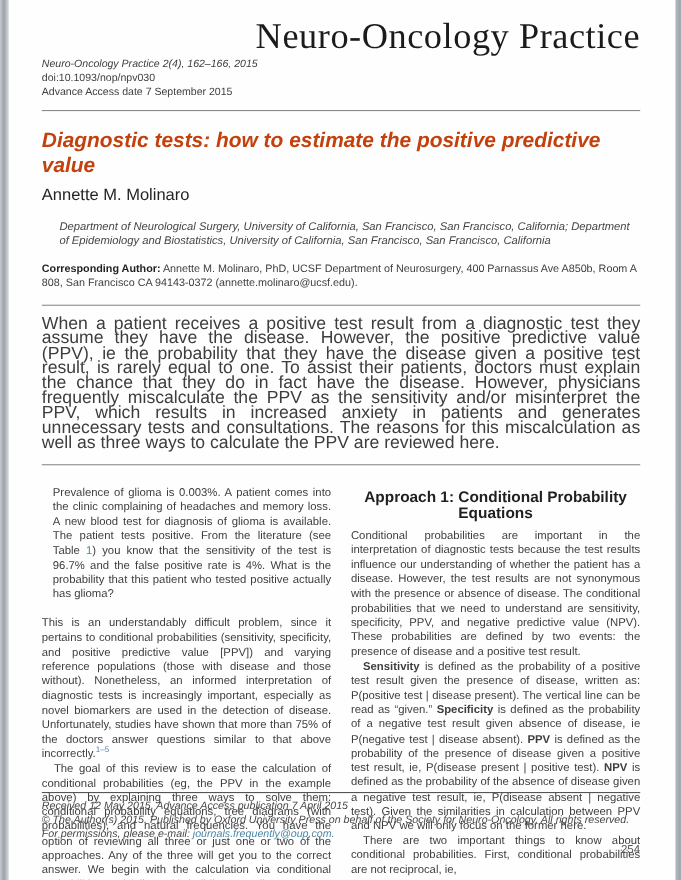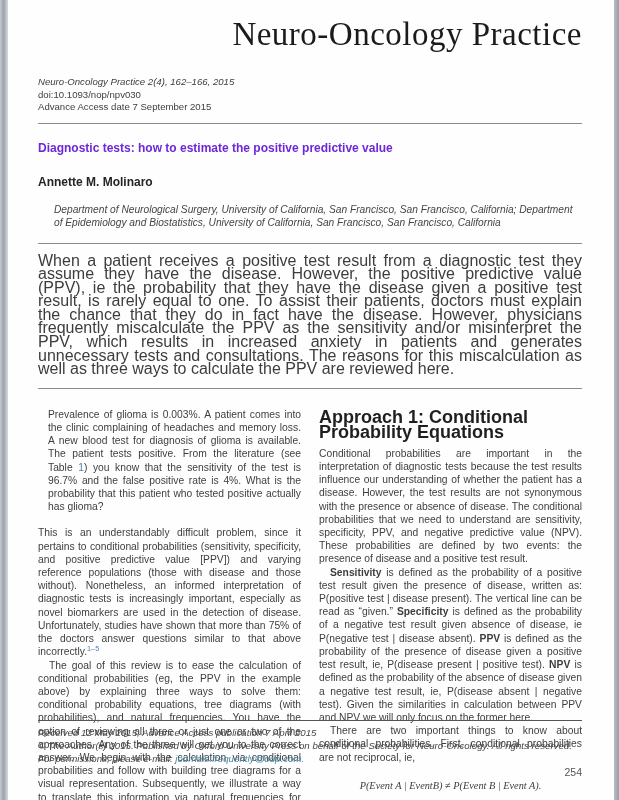--- a/index.html
+++ b/index.html
@@ -25,30 +25,30 @@
   
   .journal-title {
     margin-top: 16px;
     font-family: "Liberation Serif", serif;
     font-weight: 400;
     font-size: 33px;
     color: #1b1b1b;
     letter-spacing: 0.5px;
     text-align: right;
   }
-  .citation-block { margin-top: 23px; font-size: 9.6px; line-height: 12.5px; color: #3e3e3e; }
+  .citation-block { margin-top: 0; font-size: 9.6px; line-height: 12.5px; color: #3e3e3e; }
   .citation-line { font-style: italic; }
   .rule { border: none; border-top: 1px solid #8a8a8a; margin: 0; }
   .rule-masthead { margin-top: 9px; }
   
   .article-title {
     margin-top: 17px;
-    font-size: 12px; font-weight: 700; color: #6d28d9;
+    font-size: 19px; font-weight: 700; color: #c2410c; font-style: italic;
   }
-  .author { margin-top: 20px; font-size: 12px; font-weight: 700; color: #242424; }
+  .author { margin-top: 7px; font-size: 15px; font-weight: 400; color: #242424; }
   .affiliation {
     margin-top: 14px; font-size: 10.2px; font-style: italic;
     line-height: 13.5px; color: #454545; margin-left: 16px;
   }
   .corresponding { margin-top: 11px; font-size: 9.8px; line-height: 13px; color: #3e3e3e; }
   .corresponding b { color: #1f1f1f; }
   .rule-abstract { margin-top: 13px; }
   .abstract {
     margin-top: 10px; font-size: 16px; line-height: 13.6px;
     text-align: justify; color: #3d3d3d;
@@ -56,22 +56,22 @@
   .keywords { margin-top: 13px; font-size: 10.4px; color: #3d3d3d; }
   .keywords b { color: #1f1f1f; }
   .rule-keywords { margin-top: 12px; }
   
   .columns { display: flex; gap: 18px; margin-top: 19px; }
   .col { width: 263px; font-size: 10.3px; line-height: 13.2px; text-align: justify; color: #3e3e3e; }
   .pull-quote { margin: 0 0 0 10px; }
   .para { margin: 13px 0 0 0; }
   .para-indent { margin: 0; text-indent: 11px; }
   .section-heading {
-    font-size: 18px; font-weight: 700; color: #1f1f1f;
-    margin: 2px 0 7px 0; text-align: left; line-height: 15px;
+    font-size: 14px; font-weight: 700; color: #1f1f1f;
+    margin: 2px 0 7px 0; text-align: center; line-height: 15px;
   }
   .ref-link { color: #5a7fb0; font-size: 7.3px; vertical-align: super; line-height: 0; text-decoration: none; }
   .table-link { color: #4a87a6; text-decoration: none; }
   .equation {
     text-align: center; font-style: italic; color: #3e3e3e;
     margin: 15px 0 22px 0; text-indent: 0; font-family: Liberation Serif, serif;
   }
   
   .footer { position: absolute; left: 38px; width: 544px; top: 720px; }
   .rule-footer { border-top: 1px solid #555; }
@@ -99,20 +99,21 @@
   </div>
 
   <hr class="rule rule-masthead">
 
   <div class="article-title">Diagnostic tests: how to estimate the positive predictive value</div>
 
   <div class="author">Annette M. Molinaro</div>
 
   <div class="affiliation">Department of Neurological Surgery, University of California, San Francisco, San Francisco, California; Department of Epidemiology and Biostatistics, University of California, San Francisco, San Francisco, California</div>
 
+  <div class="corresponding"><b>Corresponding Author:</b><span> Annette M. Molinaro, PhD, UCSF Department of Neurosurgery, 400 Parnassus Ave A850b, Room A 808, San Francisco CA 94143-0372 (annette.molinaro@ucsf.edu).</span></div>
 
   <hr class="rule rule-abstract">
 
   <div class="abstract">When a patient receives a positive test result from a diagnostic test they assume they have the disease. However, the positive predictive value (PPV), ie the probability that they have the disease given a positive test result, is rarely equal to one. To assist their patients, doctors must explain the chance that they do in fact have the disease. However, physicians frequently miscalculate the PPV as the sensitivity and/or misinterpret the PPV, which results in increased anxiety in patients and generates unnecessary tests and consultations. The reasons for this miscalculation as well as three ways to calculate the PPV are reviewed here.</div>
 
 
   <hr class="rule rule-keywords">
 
   <div class="columns">
 

